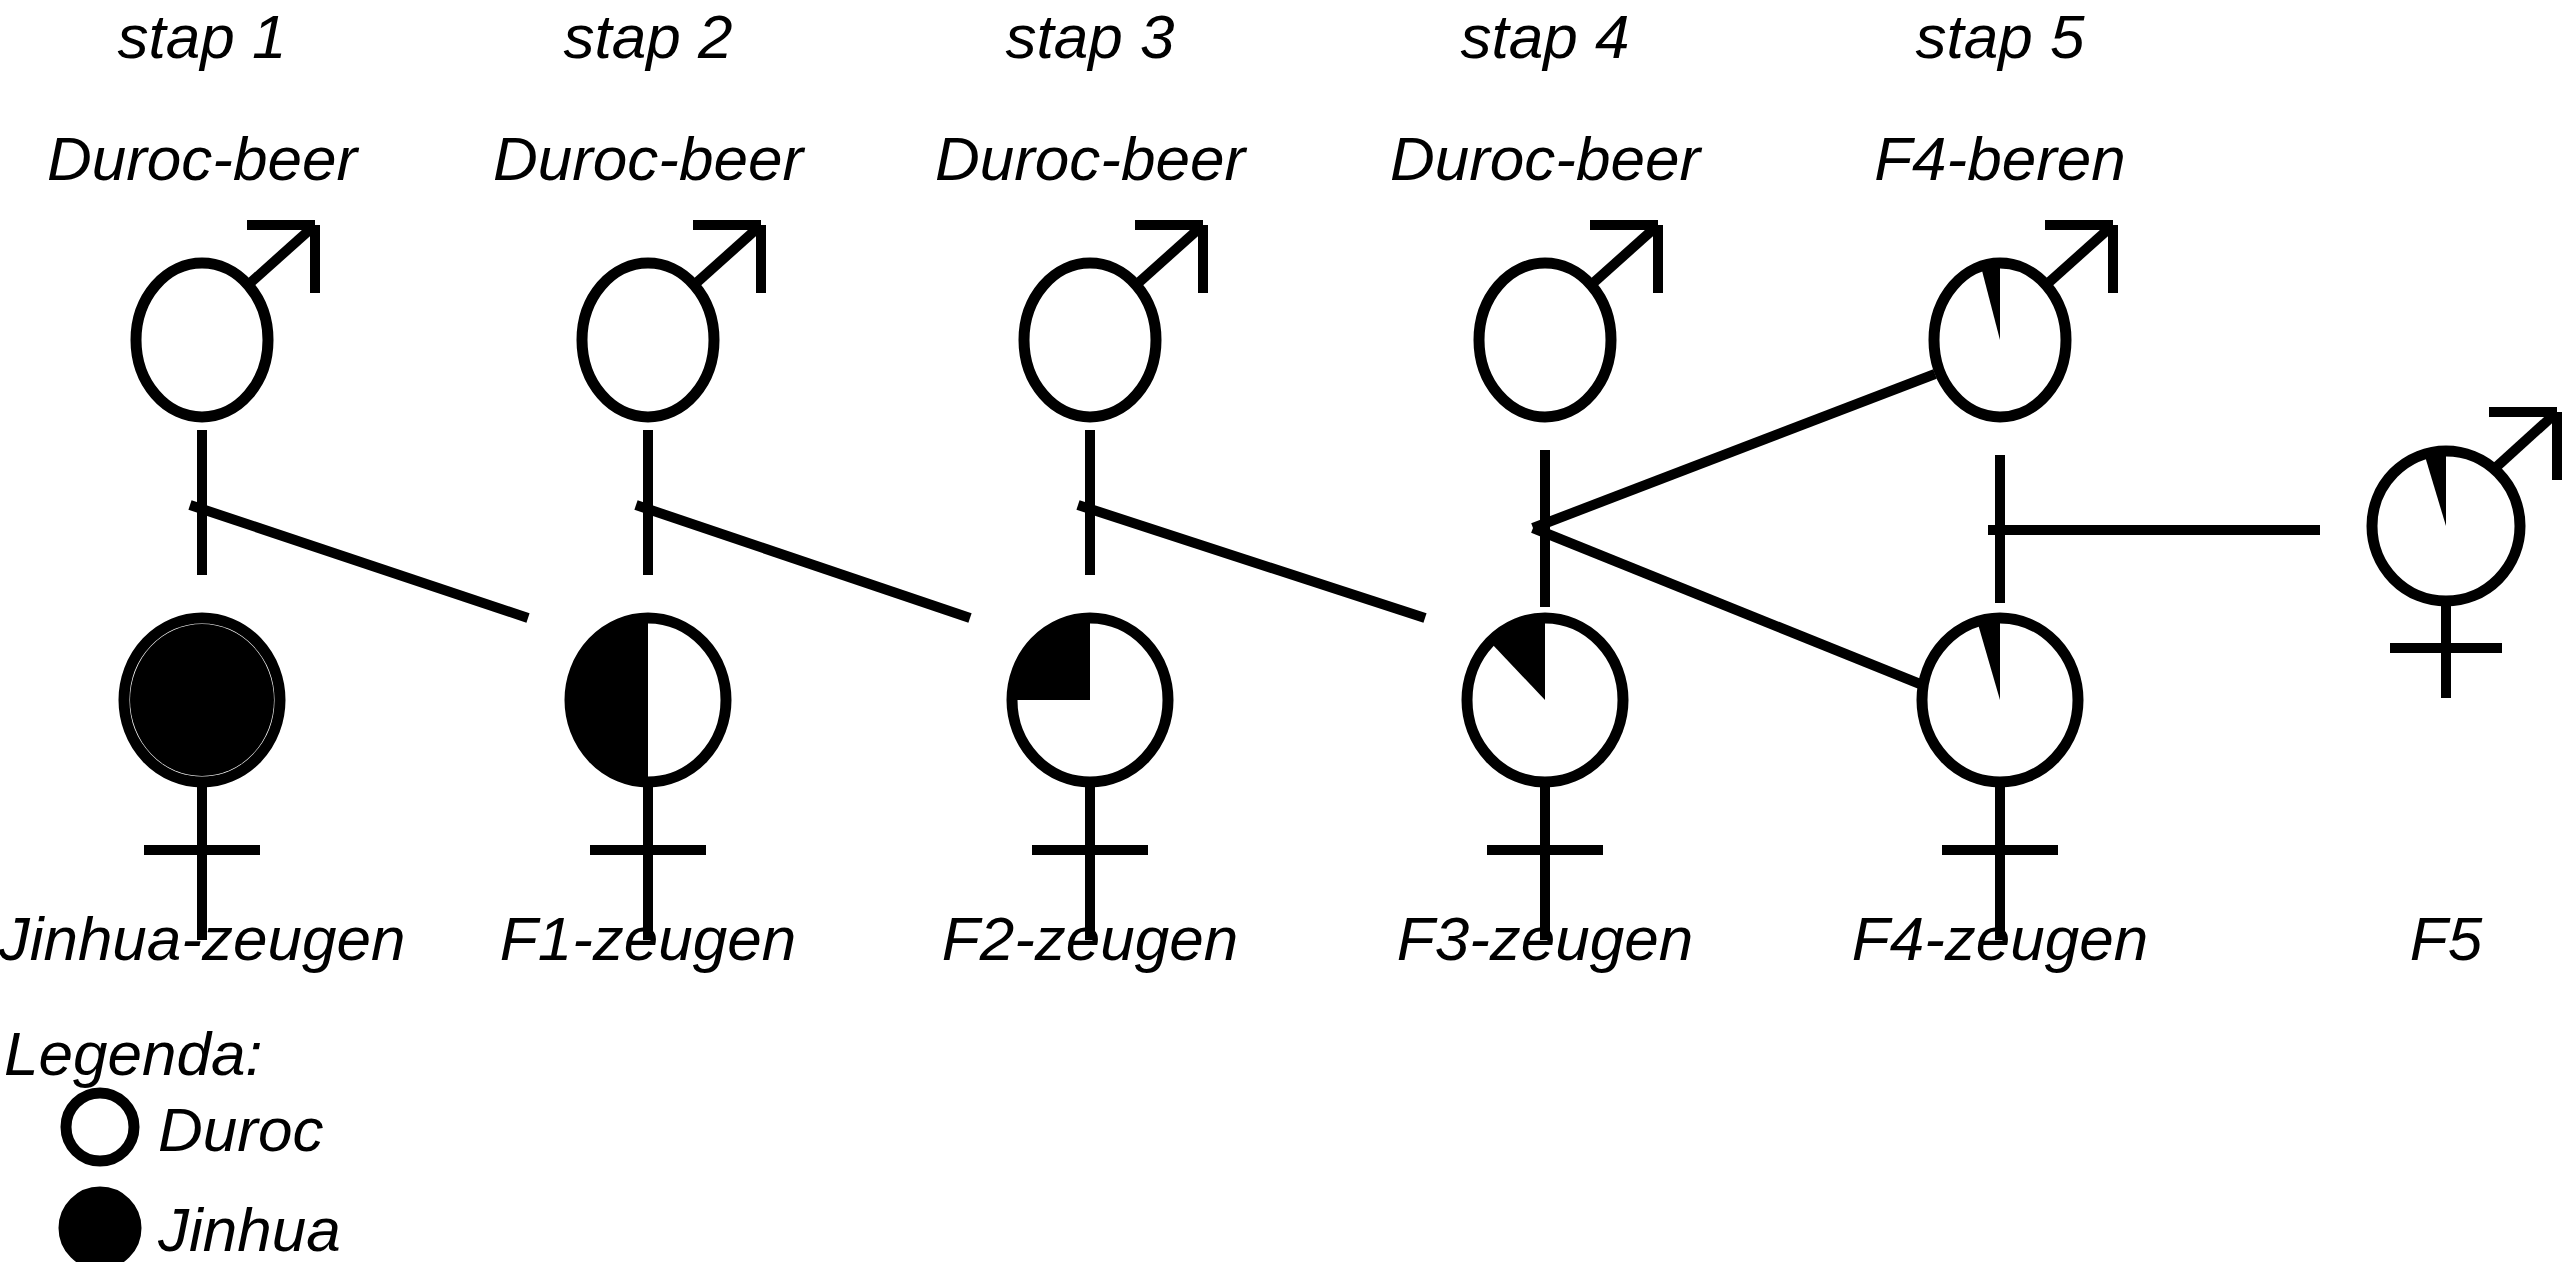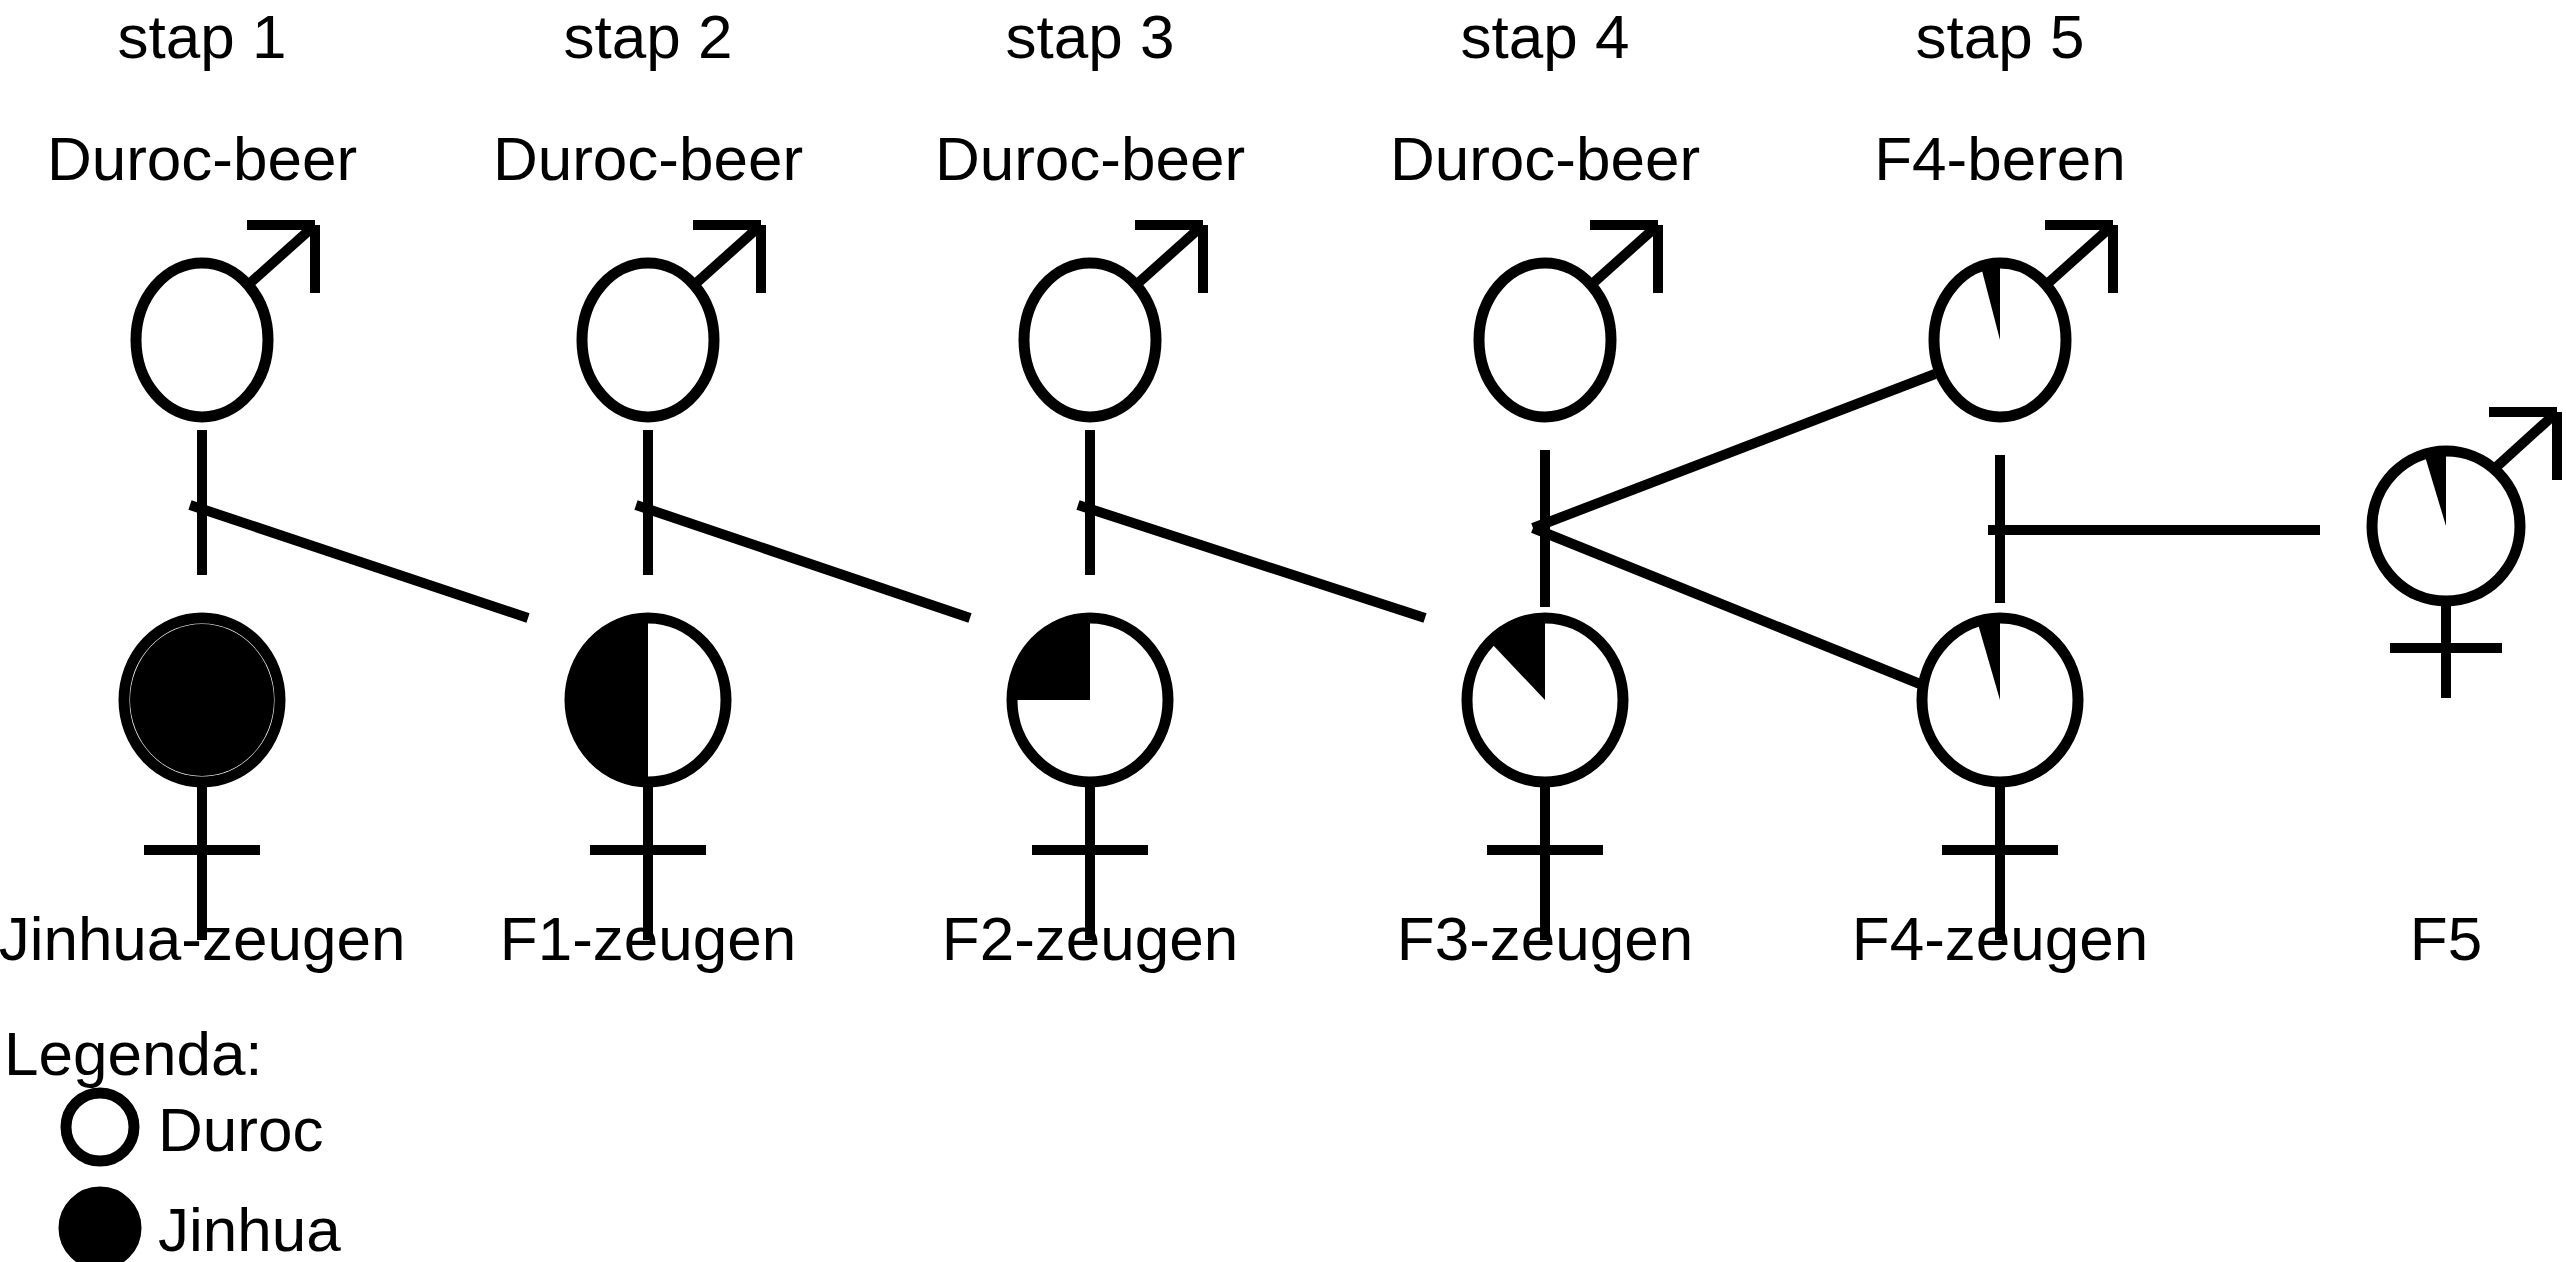--- a/index.html
+++ b/index.html
@@ -1,17 +1,17 @@
 <!DOCTYPE html>
 <html><head>
 <meta charset="utf-8">
 <style>
   html,body{margin:0;padding:0;background:#ffffff;}
   body{width:2566px;height:1262px;overflow:hidden;}
-  #figure-wrap{position:relative;width:2566px;height:1262px;background:#ffffff;}
+  #figure-wrap{position:relative;width:2566px;height:1262px;background:#ffffff;font-style:italic;}
   svg text{font-family:"Liberation Sans","DejaVu Sans",sans-serif;font-size:62px;fill:#000;}
 </style>
 </head>
 <body>
 
 <div id="figure-wrap">
   <svg id="scheme-svg" width="2566" height="1262" viewBox="0 0 2566 1262" xmlns="http://www.w3.org/2000/svg">
       <g>
         <text x="202" y="58" text-anchor="middle">stap 1</text>
         <text x="202" y="180" text-anchor="middle">Duroc-beer</text>

